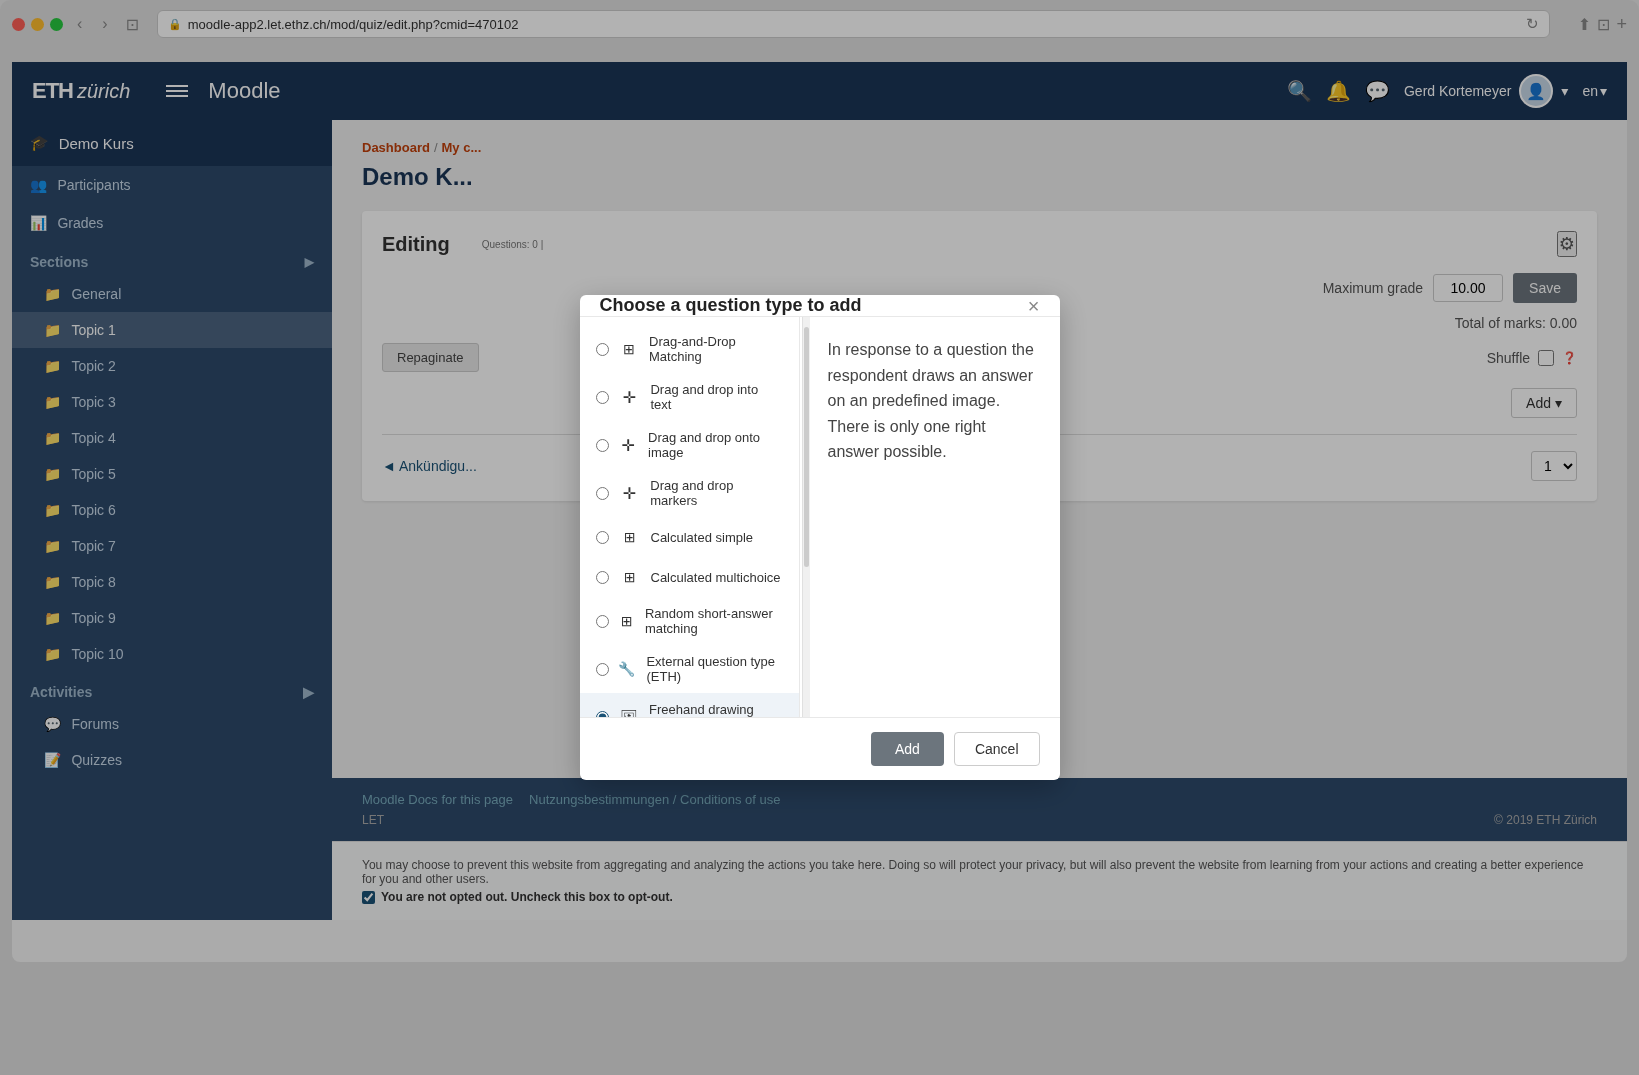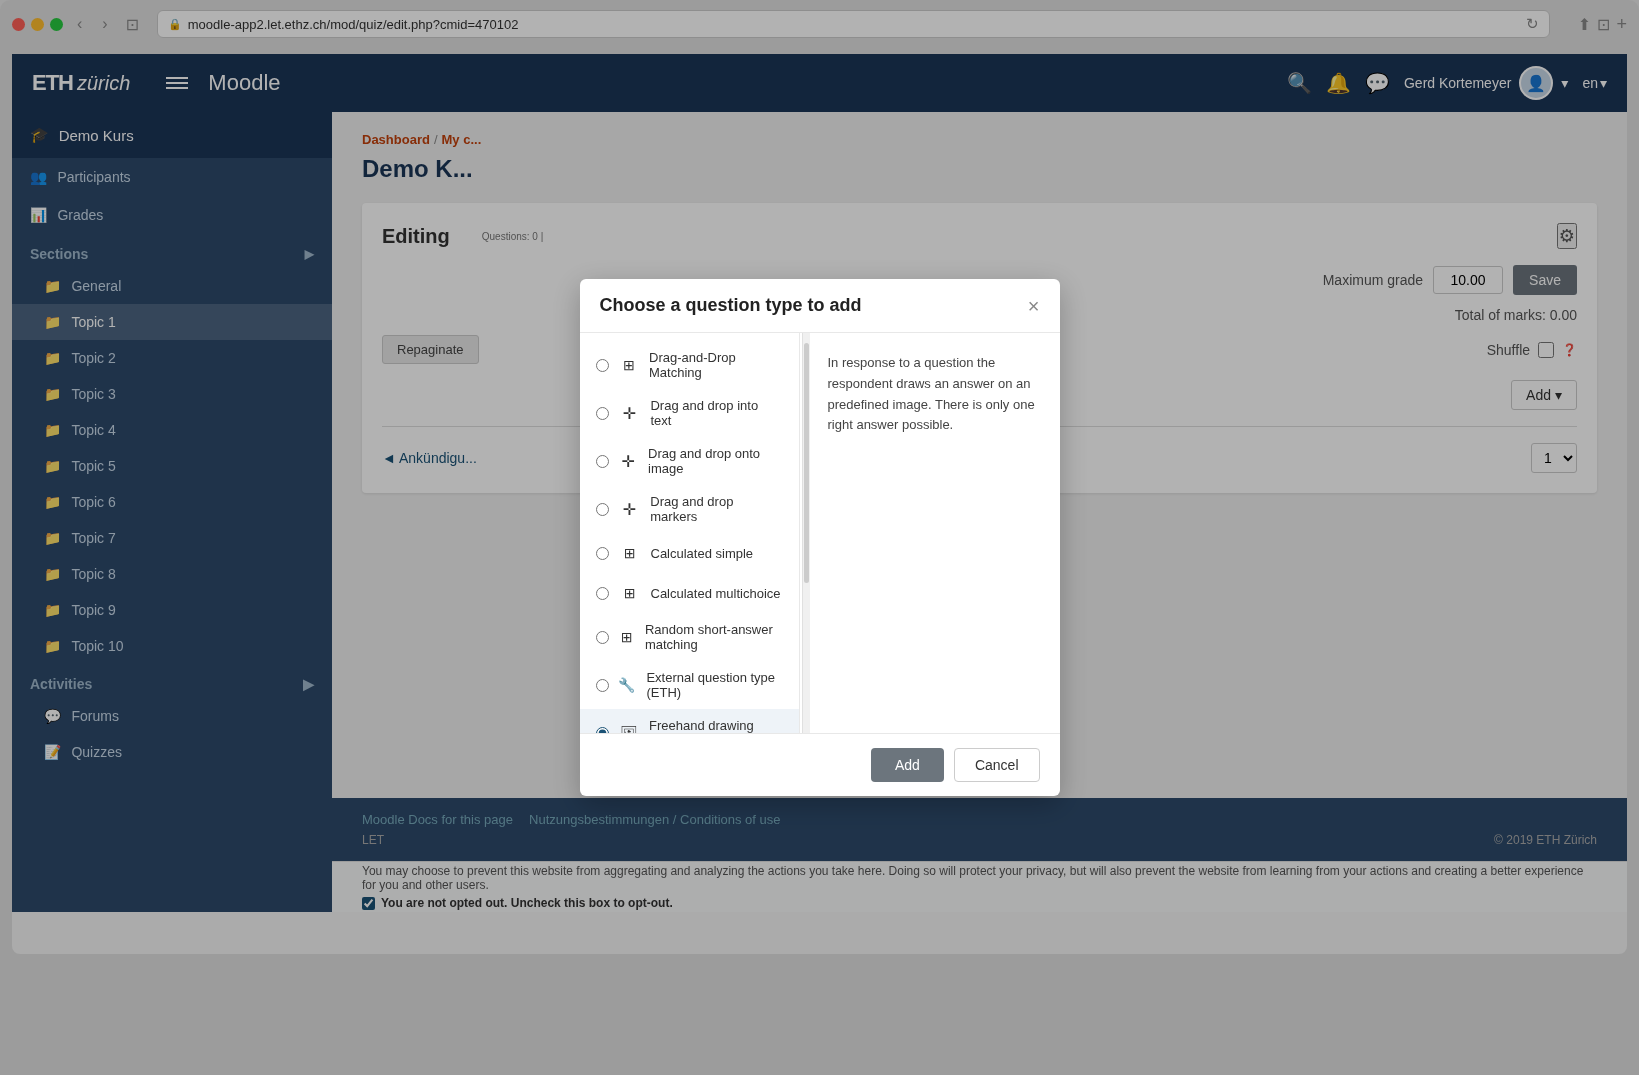--- a/index.html
+++ b/index.html
@@ -17,21 +17,21 @@
     .window-icon { background: none; border: none; font-size: 16px; color: #888; cursor: pointer; margin-left: 4px; }
     .address-bar-wrap { flex: 1; display: flex; align-items: center; background: white; border-radius: 6px; padding: 4px 10px; gap: 6px; border: 1px solid #ccc; }
     .address-bar-wrap span { font-size: 12px; color: #555; }
     .address-bar-wrap .lock { font-size: 11px; color: #888; }
     .reload-btn { background: none; border: none; font-size: 15px; color: #888; cursor: pointer; margin-left: 6px; }
     .browser-actions { display: flex; gap: 6px; margin-left: 10px; }
     .browser-action-btn { background: none; border: none; font-size: 16px; color: #888; cursor: pointer; }
     .browser-add-btn { background: none; border: none; font-size: 18px; color: #888; cursor: pointer; }
 
     
-    .window { background: #f5f5f5; border-radius: 0 0 8px 8px; overflow: hidden; min-height: 900px; }
+    .window { background: #f5f5f5; border-radius: 0 0 8px 8px; overflow: hidden; min-height: 900px; margin-top: 8px; }
 
     
     .top-nav {
       background: #1a3557;
       display: flex; align-items: center;
       padding: 12px 20px;
       gap: 20px;
     }
     .moodle-hamburger { background: none; border: none; color: white; font-size: 20px; cursor: pointer; display: flex; flex-direction: column; gap: 3px; }
     .moodle-hamburger .bar { width: 22px; height: 2px; background: white; display: block; }
@@ -148,21 +148,21 @@
     
     .footer {
       background: #2d4a6b; color: #ccc; padding: 14px 30px;
       font-size: 13px;
     }
     .footer-links { display: flex; gap: 16px; margin-bottom: 6px; }
     .footer-link { color: #7ab; text-decoration: none; }
     .footer-bottom { display: flex; justify-content: space-between; color: #aaa; font-size: 12px; }
     .privacy-bar {
       background: #f8f9fa; border-top: 1px solid #e0e0e0;
-      padding: 2px 30px; font-size: 12px; color: #555;
+      padding: 16px 30px; font-size: 12px; color: #555;
     }
     .privacy-bar p { margin-bottom: 4px; }
     .privacy-checkbox { display: flex; align-items: center; gap: 6px; }
     .privacy-checkbox input { accent-color: #1a5276; }
 
     
     .modal-overlay {
       position: fixed; top: 0; left: 0; right: 0; bottom: 0;
       background: rgba(0,0,0,0.3);
       display: flex; align-items: center; justify-content: center;
@@ -171,21 +171,21 @@
     .modal {
       background: white;
       border-radius: 6px;
       box-shadow: 0 8px 30px rgba(0,0,0,0.25);
       width: 480px;
       max-width: 96vw;
       overflow: hidden;
     }
     .modal-header {
       display: flex; align-items: center; justify-content: space-between;
-      padding: 16px 20px;
+      padding: 0 20px;
       border-bottom: 1px solid #e8e8e8;
     }
     .modal-title { font-size: 18px; font-weight: 600; color: #222; }
     .modal-close {
       background: none; border: none; font-size: 20px; color: #888;
       cursor: pointer; line-height: 1;
     }
     .modal-body { display: flex; }
     .modal-list {
       width: 220px; min-width: 220px;
@@ -202,21 +202,21 @@
     }
     .modal-list-item input[type=radio] { cursor: pointer; accent-color: #1a5276; }
     .modal-list-item.selected { background: #eef3f8; }
     .modal-list-item .item-icon {
       width: 22px; height: 22px;
       display: flex; align-items: center; justify-content: center;
       font-size: 16px;
     }
     .modal-desc {
       flex: 1; padding: 20px 18px;
-      font-size: 13px; color: #444; line-height: 1.6;
+      font-size: 16px; color: #444; line-height: 1.6;
     }
     .modal-footer {
       display: flex; justify-content: flex-end; gap: 10px;
       padding: 14px 20px;
       border-top: 1px solid #e8e8e8;
     }
     .modal-add-btn {
       background: #6c757d; color: white; border: none;
       padding: 8px 24px; border-radius: 4px; font-size: 14px; cursor: pointer;
       font-weight: 500;

